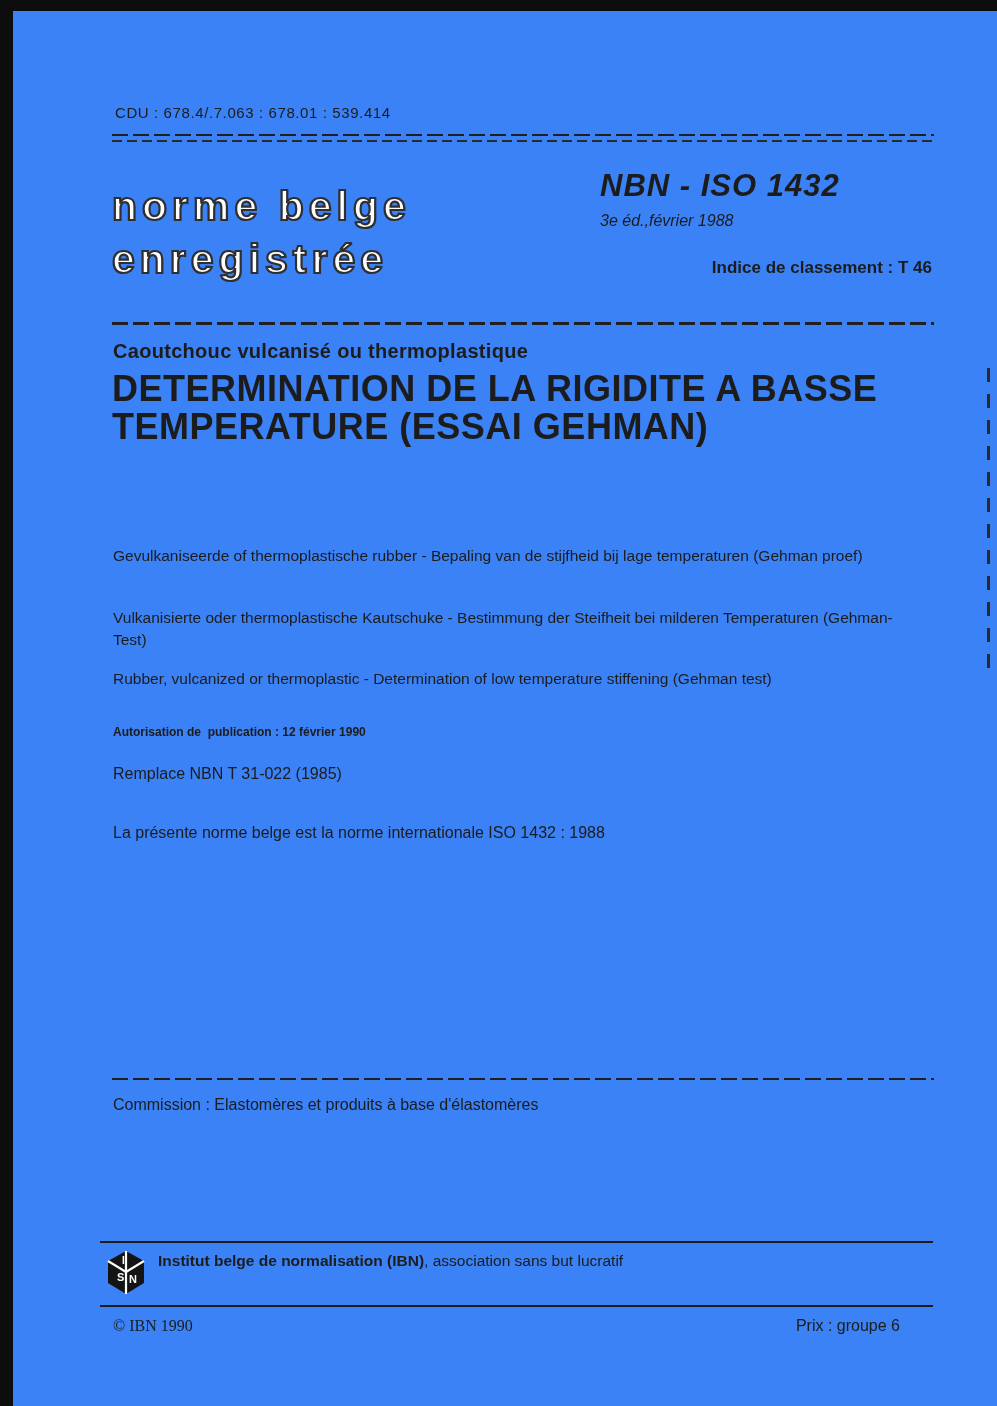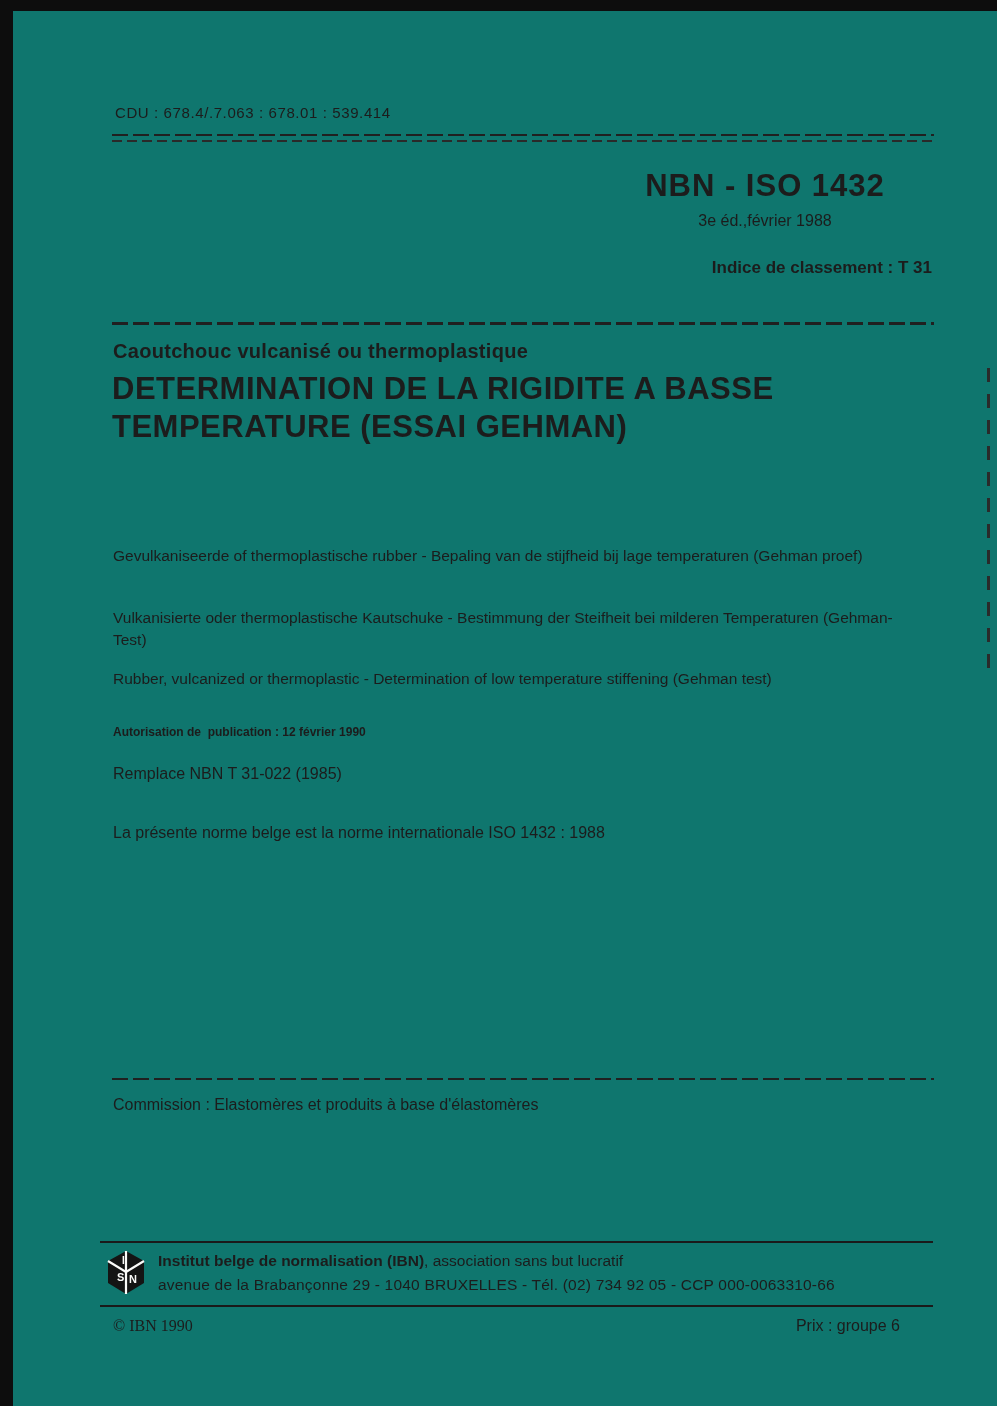--- a/index.html
+++ b/index.html
@@ -1,21 +1,21 @@
 <!DOCTYPE html>
 <html><head>
 <meta charset="utf-8">
 <style>
   html,body { margin:0; padding:0; background:#e8e8e6; }
   .page {
     position: relative;
     width: 997px;
     height: 1406px;
     margin: 0 auto;
-    background: #0f766e;
+    background: #3b82f6;
     font-family: "Liberation Sans", sans-serif;
     color: #1c1c1c;
     overflow: hidden;
   }
   
   .edge-top  { position:absolute; top:0; left:0; width:100%; height:11px; background:#0d0d0d; }
   .edge-left { position:absolute; top:0; left:0; width:13px; height:1406px; background:#0d0d0d; }
 
   .abs { position:absolute; }
 
@@ -38,27 +38,27 @@
   .stamp {
     font-weight: bold;
     font-size: 41px;
     line-height: 53px;
     letter-spacing: 5px;
     color: #ffffff;
     -webkit-text-stroke: 2.2px #2f2f2f;
     text-shadow: 0 0 1px #555;
   }
 
-  .ref-block { text-align: center; width: 330px; }
+  .ref-block { text-align: left; width: 330px; font-style: italic; }
   .ref-num   { font-size: 31px; font-weight: bold; letter-spacing: 1px; }
   .ref-ed    { font-size: 16px; margin-top: 8px; }
   .ref-class { font-size: 17px; font-weight: bold; }
 
   .subject { font-size: 20px; font-weight: bold; letter-spacing: 0.3px; }
-  .doc-title { font-size: 31px; font-weight: bold; line-height: 38px; letter-spacing: 0.5px; }
+  .doc-title { font-size: 36px; font-weight: bold; line-height: 38px; letter-spacing: 0.5px; }
 
   .para { font-size: 15.5px; line-height: 22px; width: 780px; }
 
   .bold-line { font-size: 12px; font-weight: bold; white-space: pre-wrap; }
   .norm-line { font-size: 16px; }
 
   .footer-text1 { font-size: 15.5px; }
   .footer-text2 { font-size: 15.5px; letter-spacing: 0.2px; }
   .bft { font-weight: bold; }
 
@@ -70,26 +70,30 @@
 <div class="page">
 
   <div class="edge-top"></div>
   <div class="edge-left"></div>
 
   <div class="abs cdu" style="left:115px; top:104px;">CDU : 678.4/.7.063 : 678.01 : 539.414</div>
 
   <div class="abs dash-h" style="left:112px; top:134px; width:822px;"></div>
   <div class="abs dash-h thin" style="left:112px; top:140px; width:822px;"></div>
 
+  <div class="abs stamp" style="left:112px; top:180px;">
+    <div>norme belge</div>
+    <div>enregistrée</div>
+  </div>
 
   <div class="abs ref-block" style="left:600px; top:168px;">
     <div class="ref-num">NBN  - ISO 1432</div>
     <div class="ref-ed">3e éd.,février 1988</div>
   </div>
-  <div class="abs ref-class" style="left:600px; top:258px; width:332px; text-align:right;">Indice de classement : T 31</div>
+  <div class="abs ref-class" style="left:600px; top:258px; width:332px; text-align:right;">Indice de classement : T 46</div>
 
   <div class="abs dash-h" style="left:112px; top:322px; width:822px; height:3px;"></div>
 
   <div class="abs subject" style="left:113px; top:340px;">Caoutchouc vulcanisé ou thermoplastique</div>
   <div class="abs doc-title" style="left:112px; top:370px;">
     <div>DETERMINATION DE LA RIGIDITE A BASSE</div>
     <div>TEMPERATURE (ESSAI GEHMAN)</div>
   </div>
 
   <div class="abs dash-v" style="left:987px; top:368px; height:300px;"></div>
@@ -115,18 +119,17 @@
       <path d="M21 2 L21 23 M21 23 L3 12 M21 23 L39 12 M21 23 L21 45" stroke="#fbfbf9" stroke-width="2.2" fill="none"></path>
       <text x="12" y="32" font-size="11" fill="#fbfbf9" font-family="Liberation Sans, sans-serif" font-weight="bold">S</text>
       <text x="24" y="34" font-size="11" fill="#fbfbf9" font-family="Liberation Sans, sans-serif" font-weight="bold">N</text>
       <text x="17" y="15" font-size="10" fill="#fbfbf9" font-family="Liberation Sans, sans-serif" font-weight="bold">I</text>
     </svg>
   </div>
 
   <div class="abs footer-text1" style="left:158px; top:1252px;text-align:right;">
     <span class="bft">Institut belge de normalisation (IBN)</span><span>, association sans but lucratif</span>
   </div>
-  <div class="abs footer-text2" style="left:158px; top:1276px;">avenue de la Brabançonne 29  -  1040 BRUXELLES  -  Tél. (02) 734 92 05  -  CCP 000-0063310-66</div>
 
   <div class="abs bottom-line" style="left:113px; top:1317px;font-family:Liberation Serif, serif;">© IBN 1990</div>
   <div class="abs bottom-line" style="left:600px; top:1317px; width:300px; text-align:right;">Prix : groupe 6</div>
 
 </div>
 
 </body></html>

